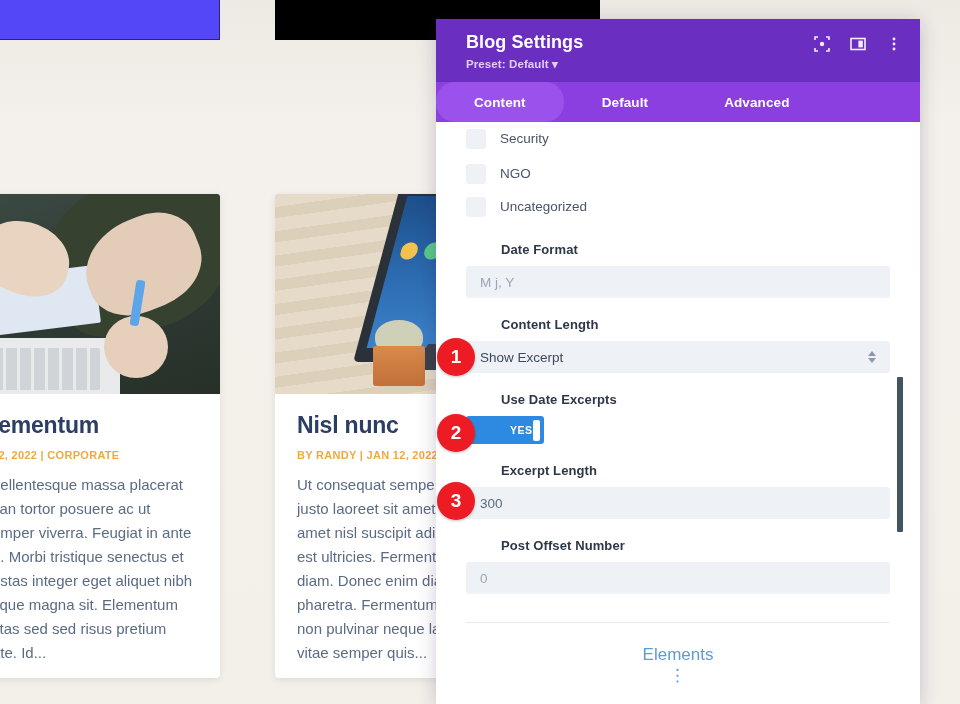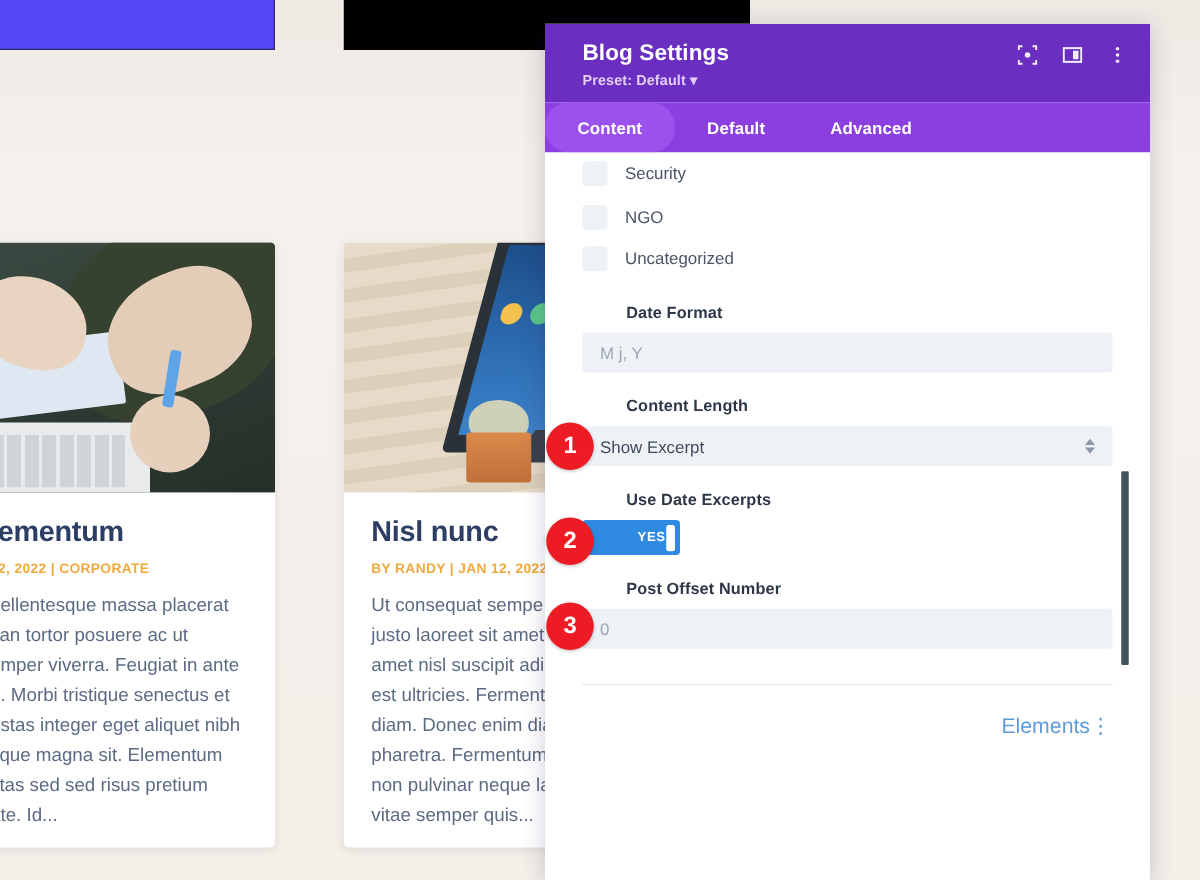--- a/index.html
+++ b/index.html
@@ -146,21 +146,21 @@
   .panel-preset {
     color: #e3cdf7; font-size: 11.5px; font-weight: 700; letter-spacing: .1px;
   }
   .header-icons { display: flex; align-items: center; gap: 20px; padding-top: 4px; }
   .hicon { width: 16px; height: 16px; opacity: .92; cursor: pointer; }
 
   .tabs { background: #8b3fe0; display: flex; height: 40px; }
   .tab {
     display: flex; align-items: center; justify-content: center;
     color: #ffffff; font-size: 13.5px; font-weight: 700;
-    padding: 0 26px; cursor: pointer; letter-spacing: .1px; border-radius: 19px;
+    padding: 0 38px; cursor: pointer; letter-spacing: .1px; border-radius: 19px;
   }
   .tab.active { background: #9b52ec; }
 
   .panel-scroll {
     flex: 1; position: relative; background: #ffffff;
     padding: 0 30px; overflow: hidden;
   }
 
   .chk-row { display: flex; align-items: center; height: 33px; }
   .chk-box {
@@ -198,22 +198,23 @@
     color: #ffffff; font-size: 10.5px; font-weight: 700;
     letter-spacing: .5px; padding-left: 6px; margin-left: 34px;
   }
   .toggle-knob {
     width: 34px; height: 21px; background: #ffffff; border-radius: 2px;
   }
 
   .divider { margin-top: 28px; border-top: 1px solid #e6e9ee; }
 
   .section-row {
-    display: flex; align-items: center; justify-content: flex-end;
+    display: flex; align-items: center; justify-content: center;
     padding: 22px 0 0 0;
+    flex-direction: column;
   }
   .section-title { font-size: 17px; color: #5e9bd8; font-weight: 400; }
   .section-dots { color: #5e9bd8; font-size: 17px; letter-spacing: 1px; }
 
   .panel-scrollbar {
     position: absolute; right: 17px; top: 255px;
     width: 6px; height: 155px; background: #41545f; border-radius: 1px;
     z-index: 25;
   }
 </style>
@@ -346,20 +347,24 @@
       </div>
 
       <div class="field">
         <div class="field-label">Use Date Excerpts</div>
         <div class="toggle">
           <span class="toggle-text">YES</span>
           <span class="toggle-knob"></span>
         </div>
       </div>
 
+      <div class="field">
+        <div class="field-label">Excerpt Length</div>
+        <div class="field-input">300</div>
+      </div>
 
       <div class="field">
         <div class="field-label">Post Offset Number</div>
         <div class="field-input placeholder">0</div>
       </div>
 
       <div class="divider"></div>
 
       <div class="section-row">
         <span class="section-title">Elements</span>

